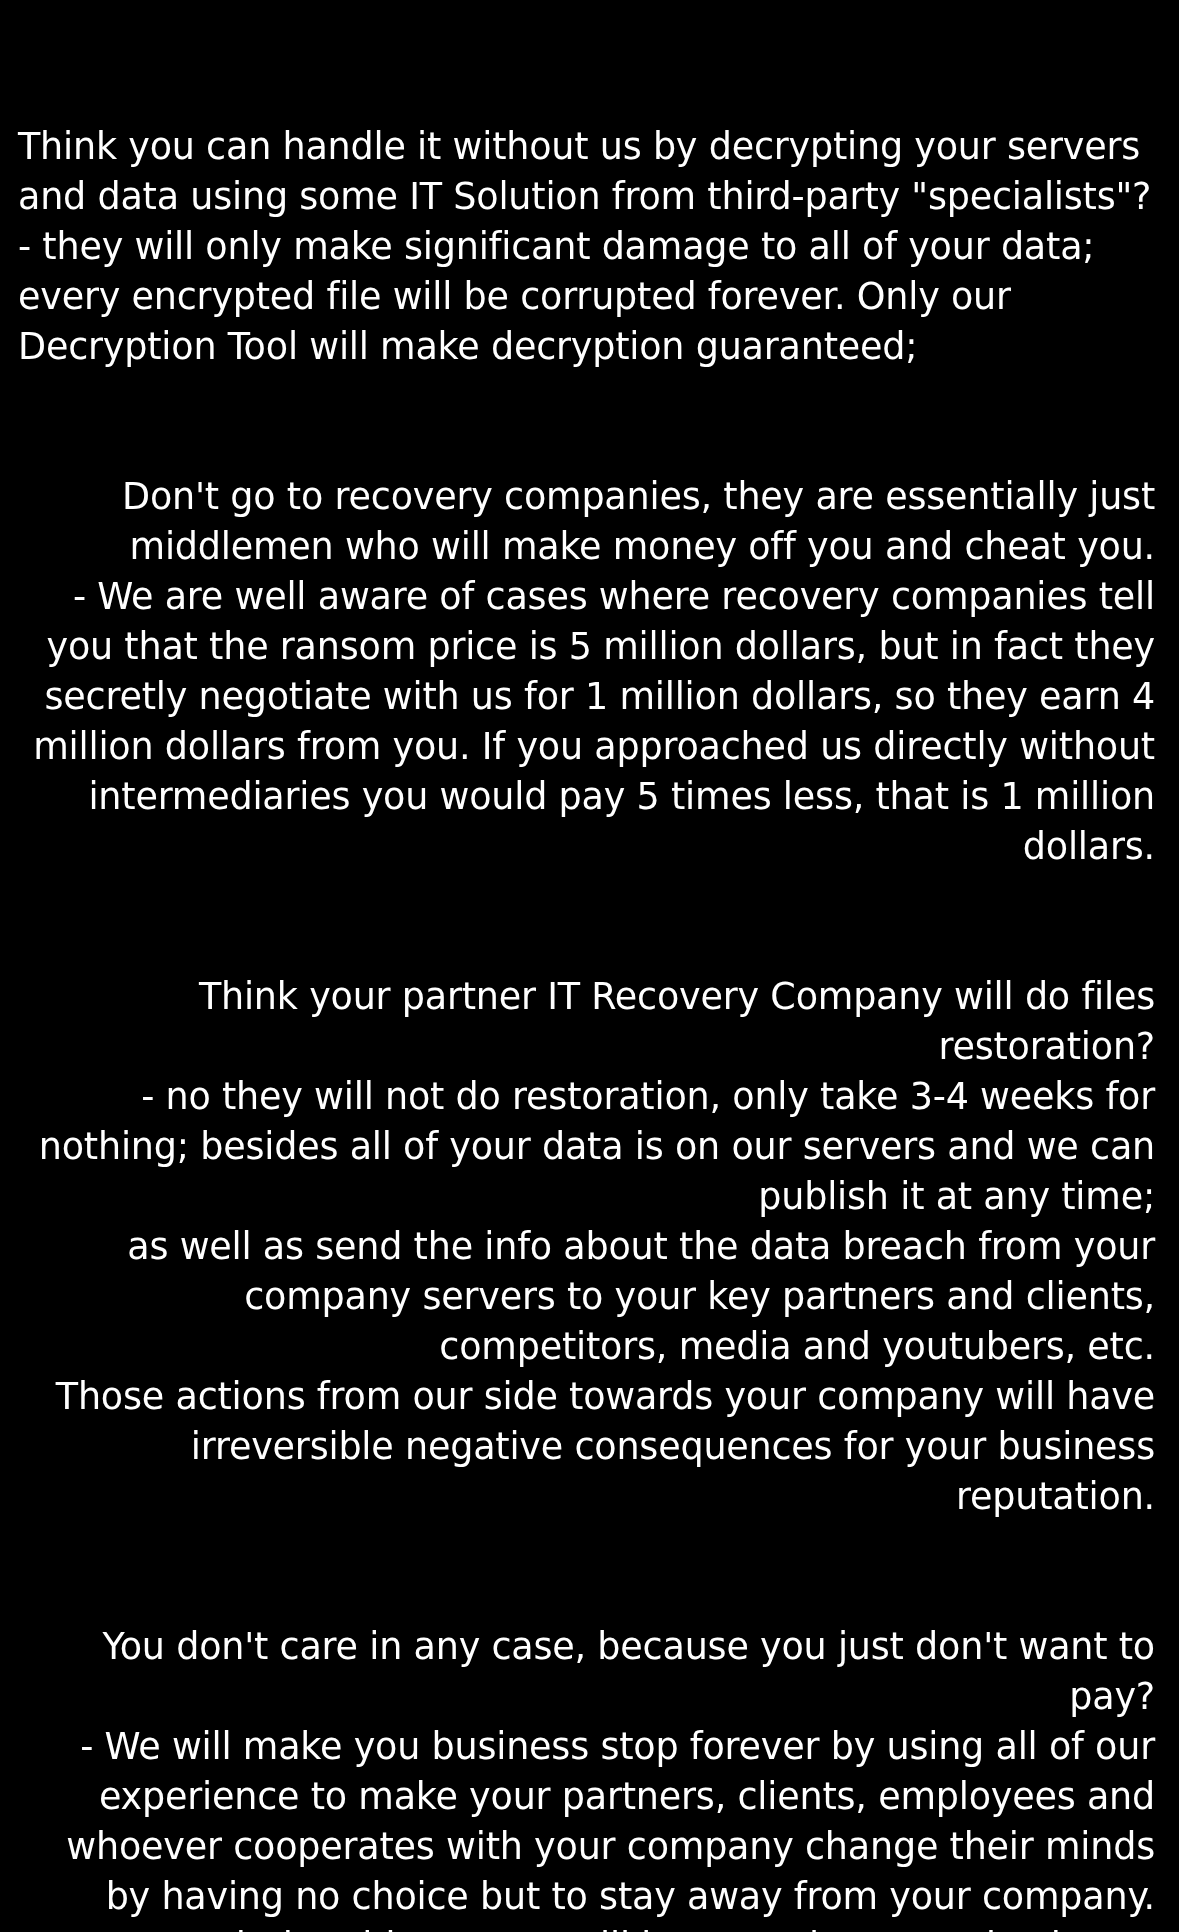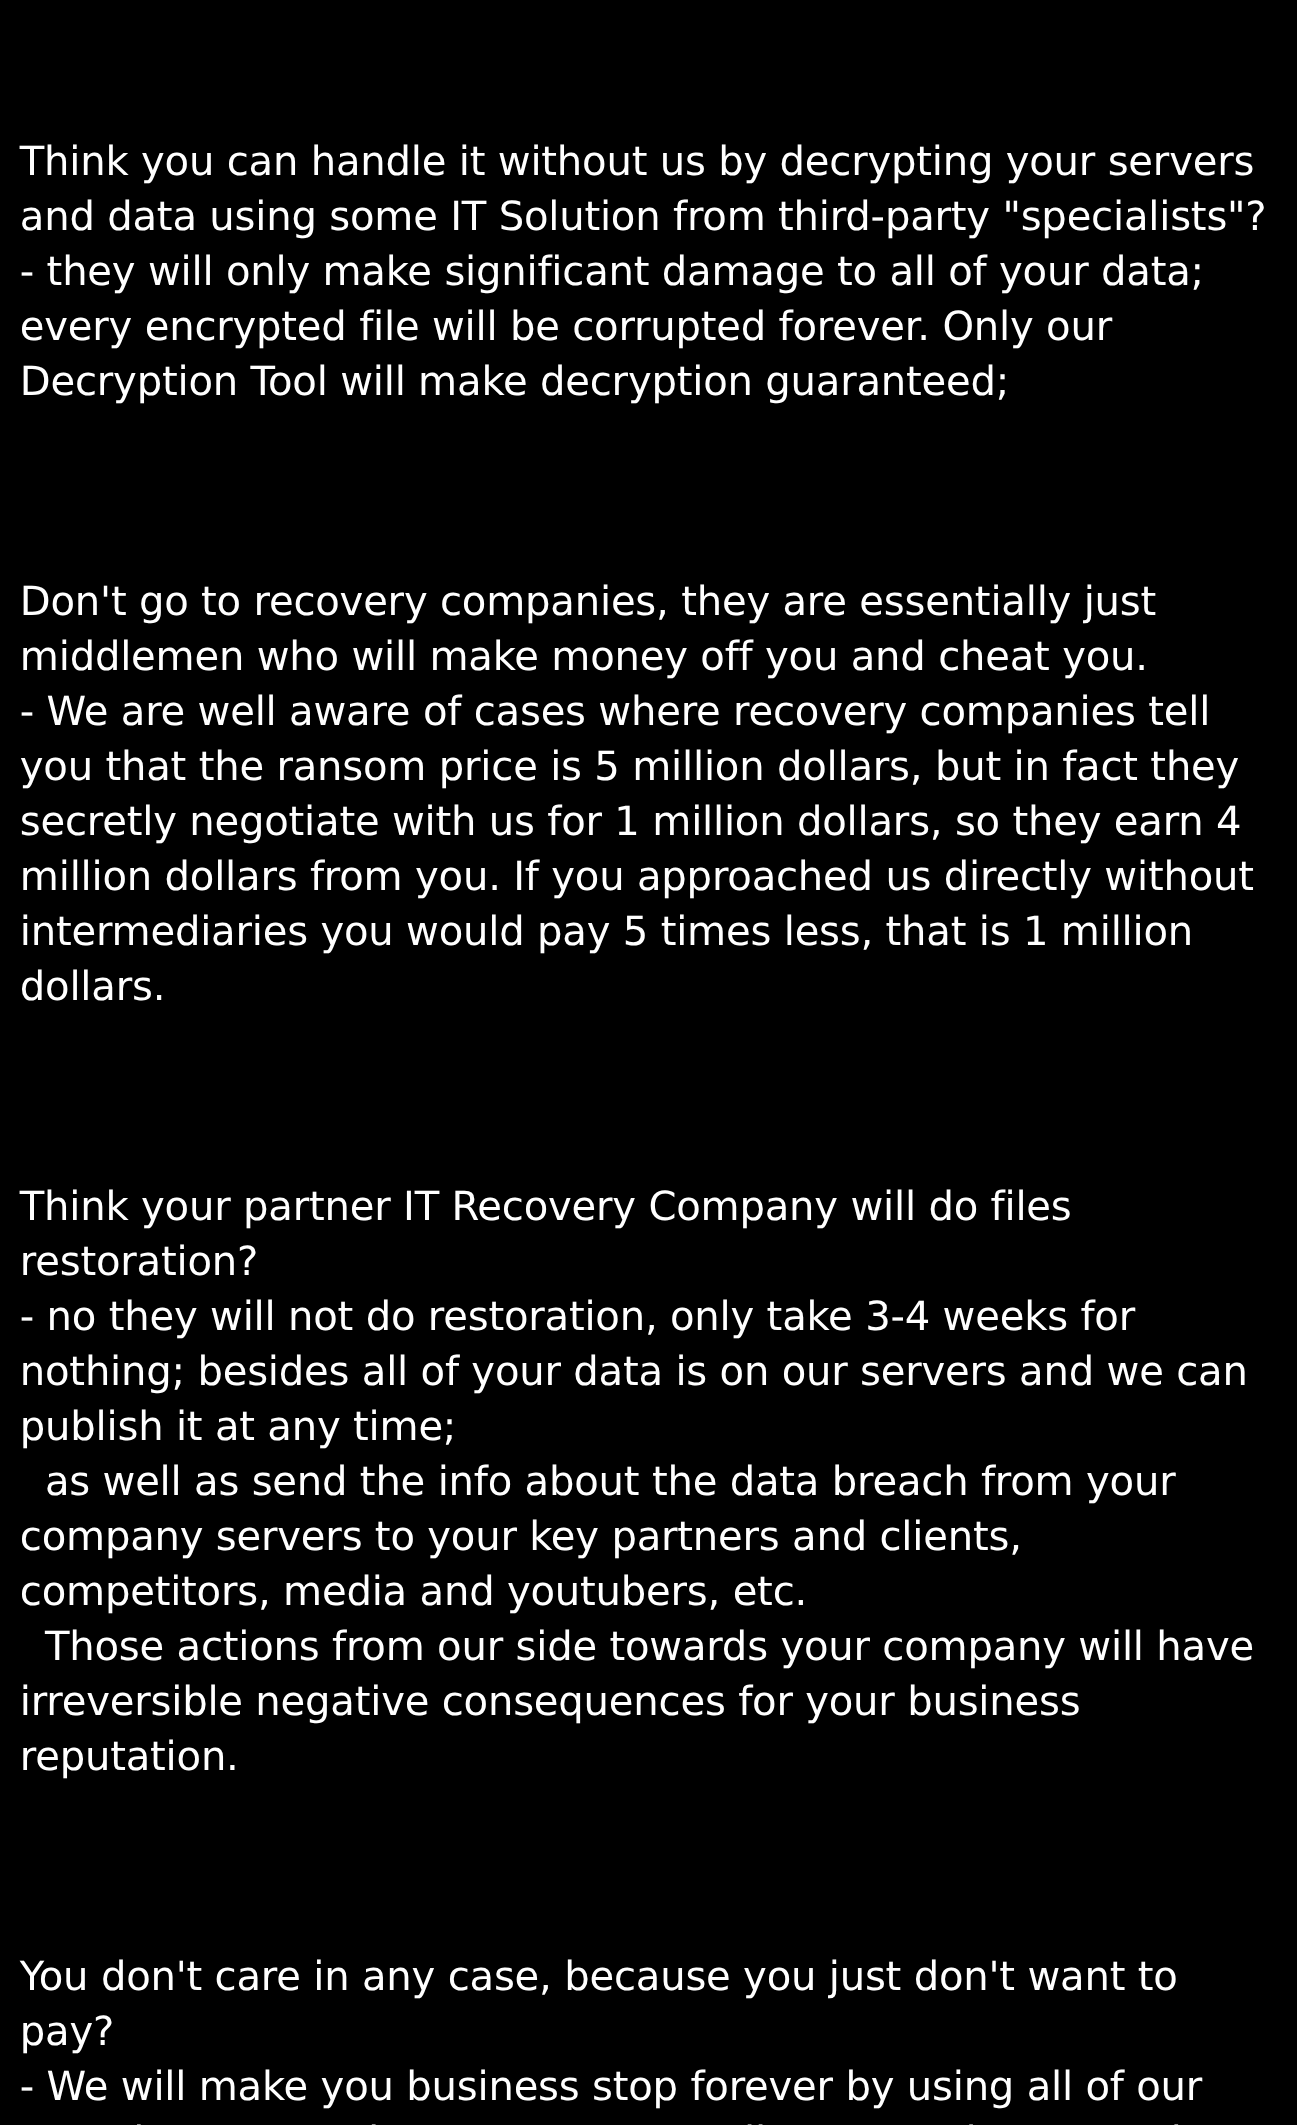--- a/index.html
+++ b/index.html
@@ -27,21 +27,21 @@
     line-height: 50px;
     letter-spacing: -0.2px;
     white-space: pre-wrap;
     word-wrap: break-word;
   }
   .para {
     white-space: pre-wrap;
     margin: 0;
   }
   .para + .para {
-    margin-top: 50px;
+    text-align: right;
   }
 </style>
 </head>
 <body>
 
 <div class="page">
   <div class="note-body">
     <p class="para">Think you can handle it without us by decrypting your servers and data using some IT Solution from third-party "specialists"?
 - they will only make significant damage to all of your data; every encrypted file will be corrupted forever. Only our Decryption Tool will make decryption guaranteed;</p>
     <p class="para">Don't go to recovery companies, they are essentially just middlemen who will make money off you and cheat you.

